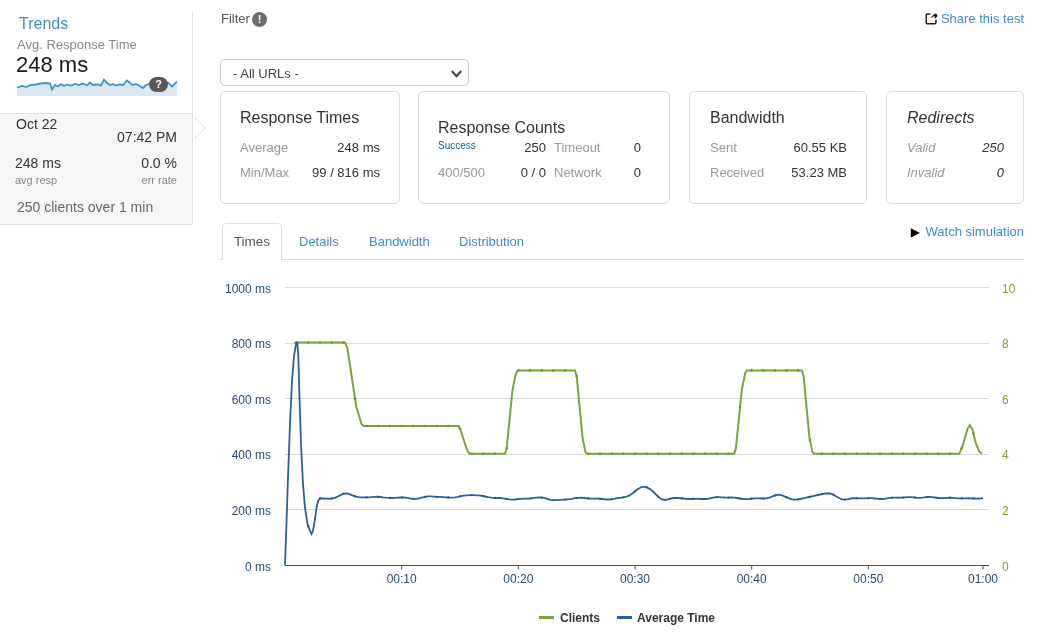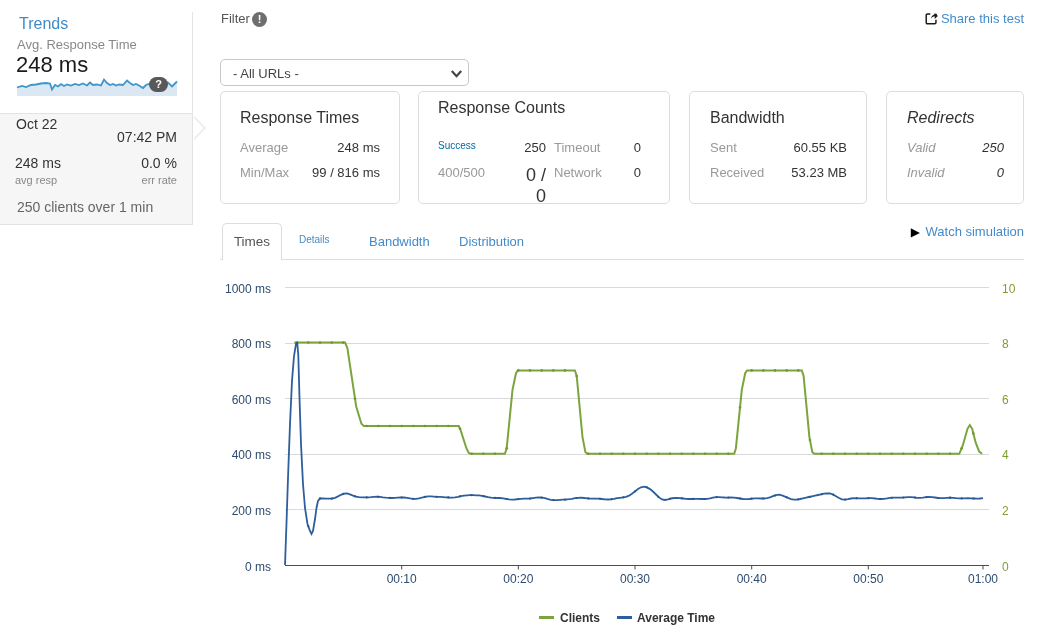--- a/index.html
+++ b/index.html
@@ -49,48 +49,48 @@
   </svg>Share this test</a>
 
 <div class="abs" style="left:220px;top:91px;width:180px;height:113px;border:1px solid #ddd;border-radius:5px;">
   <div class="abs" style="left:19px;top:17px;font-size:16px;color:#333;">Response Times</div>
   <div class="abs" style="left:19px;top:48px;font-size:13px;color:#999;">Average</div>
   <div class="abs" style="right:19px;top:48px;font-size:13px;color:#333;">248 ms</div>
   <div class="abs" style="left:19px;top:73px;font-size:13px;color:#999;">Min/Max</div>
   <div class="abs" style="right:19px;top:73px;font-size:13px;color:#333;">99 / 816 ms</div>
 </div>
 <div class="abs" style="left:418px;top:91px;width:252px;height:113px;border:1px solid #ddd;border-radius:5px;">
-  <div class="abs" style="left:19px;top:7px;font-size:16px;color:#333;">Response Counts</div>
+  <div class="abs" style="left:19px;top:27px;font-size:16px;color:#333;">Response Counts</div>
   <div class="abs" style="left:19px;top:48px;font-size:10px;color:#0369a1;text-align:center;">Success</div>
   <div class="abs" style="left:93px;width:34px;text-align:right;top:48px;font-size:13px;color:#333;">250</div>
   <div class="abs" style="left:135px;top:48px;font-size:13px;color:#999;">Timeout</div>
   <div class="abs" style="right:28px;top:48px;font-size:13px;color:#333;">0</div>
   <div class="abs" style="left:19px;top:73px;font-size:13px;color:#999;">400/500</div>
-  <div class="abs" style="left:93px;width:34px;text-align:right;top:73px;font-size:18px;color:#333;">0 / 0</div>
+  <div class="abs" style="left:93px;width:34px;text-align:right;top:73px;font-size:13px;color:#333;">0 / 0</div>
   <div class="abs" style="left:135px;top:73px;font-size:13px;color:#999;">Network</div>
   <div class="abs" style="right:28px;top:73px;font-size:13px;color:#333;">0</div>
 </div>
 <div class="abs" style="left:689px;top:91px;width:178px;height:113px;border:1px solid #ddd;border-radius:5px;">
   <div class="abs" style="left:20px;top:17px;font-size:16px;color:#333;">Bandwidth</div>
   <div class="abs" style="left:20px;top:48px;font-size:13px;color:#999;">Sent</div>
   <div class="abs" style="right:19px;top:48px;font-size:13px;color:#333;">60.55 KB</div>
   <div class="abs" style="left:20px;top:73px;font-size:13px;color:#999;">Received</div>
   <div class="abs" style="right:19px;top:73px;font-size:13px;color:#333;">53.23 MB</div>
 </div>
 <div class="abs" style="left:886px;top:91px;width:138px;height:113px;border:1px solid #ddd;border-radius:5px;font-style:italic;">
   <div class="abs" style="left:20px;top:17px;font-size:16px;color:#333;">Redirects</div>
   <div class="abs" style="left:20px;top:48px;font-size:13px;color:#999;">Valid</div>
   <div class="abs" style="right:19px;top:48px;font-size:13px;color:#333;">250</div>
   <div class="abs" style="left:20px;top:73px;font-size:13px;color:#999;">Invalid</div>
   <div class="abs" style="right:19px;top:73px;font-size:13px;color:#333;">0</div>
 </div>
 
 <div class="abs" style="left:220px;top:259px;width:804px;height:1px;background:#ddd;"></div>
 <div class="abs" style="left:222px;top:223px;width:60px;height:37px;background:#fff;border:1px solid #ddd;border-bottom:none;border-radius:5px 5px 0 0;font-size:13.5px;color:#555;text-align:center;line-height:35px;">Times</div>
-<a class="abs" style="left:299px;top:234px;font-size:10px;">Details</a>
+<a class="abs" style="left:299px;top:234px;font-size:13px;">Details</a>
 <a class="abs" style="left:369px;top:234px;font-size:13px;">Bandwidth</a>
 <a class="abs" style="left:459px;top:234px;font-size:13px;">Distribution</a>
 <div class="abs" style="right:20px;top:223.5px;font-size:13px;">
   <span style="color:#000;font-size:12px;vertical-align:0.5px;">▶</span>
   <a style="margin-left:2px;">Watch simulation</a>
 </div>
 
 <svg class="abs" style="left:0;top:0;pointer-events:none;" width="1044" height="643" viewBox="0 0 1044 643">
   <line x1="285" y1="287.5" x2="989" y2="287.5" stroke="#d9d9d9" stroke-width="1"></line>
 <line x1="285" y1="343.5" x2="989" y2="343.5" stroke="#d9d9d9" stroke-width="1"></line>

